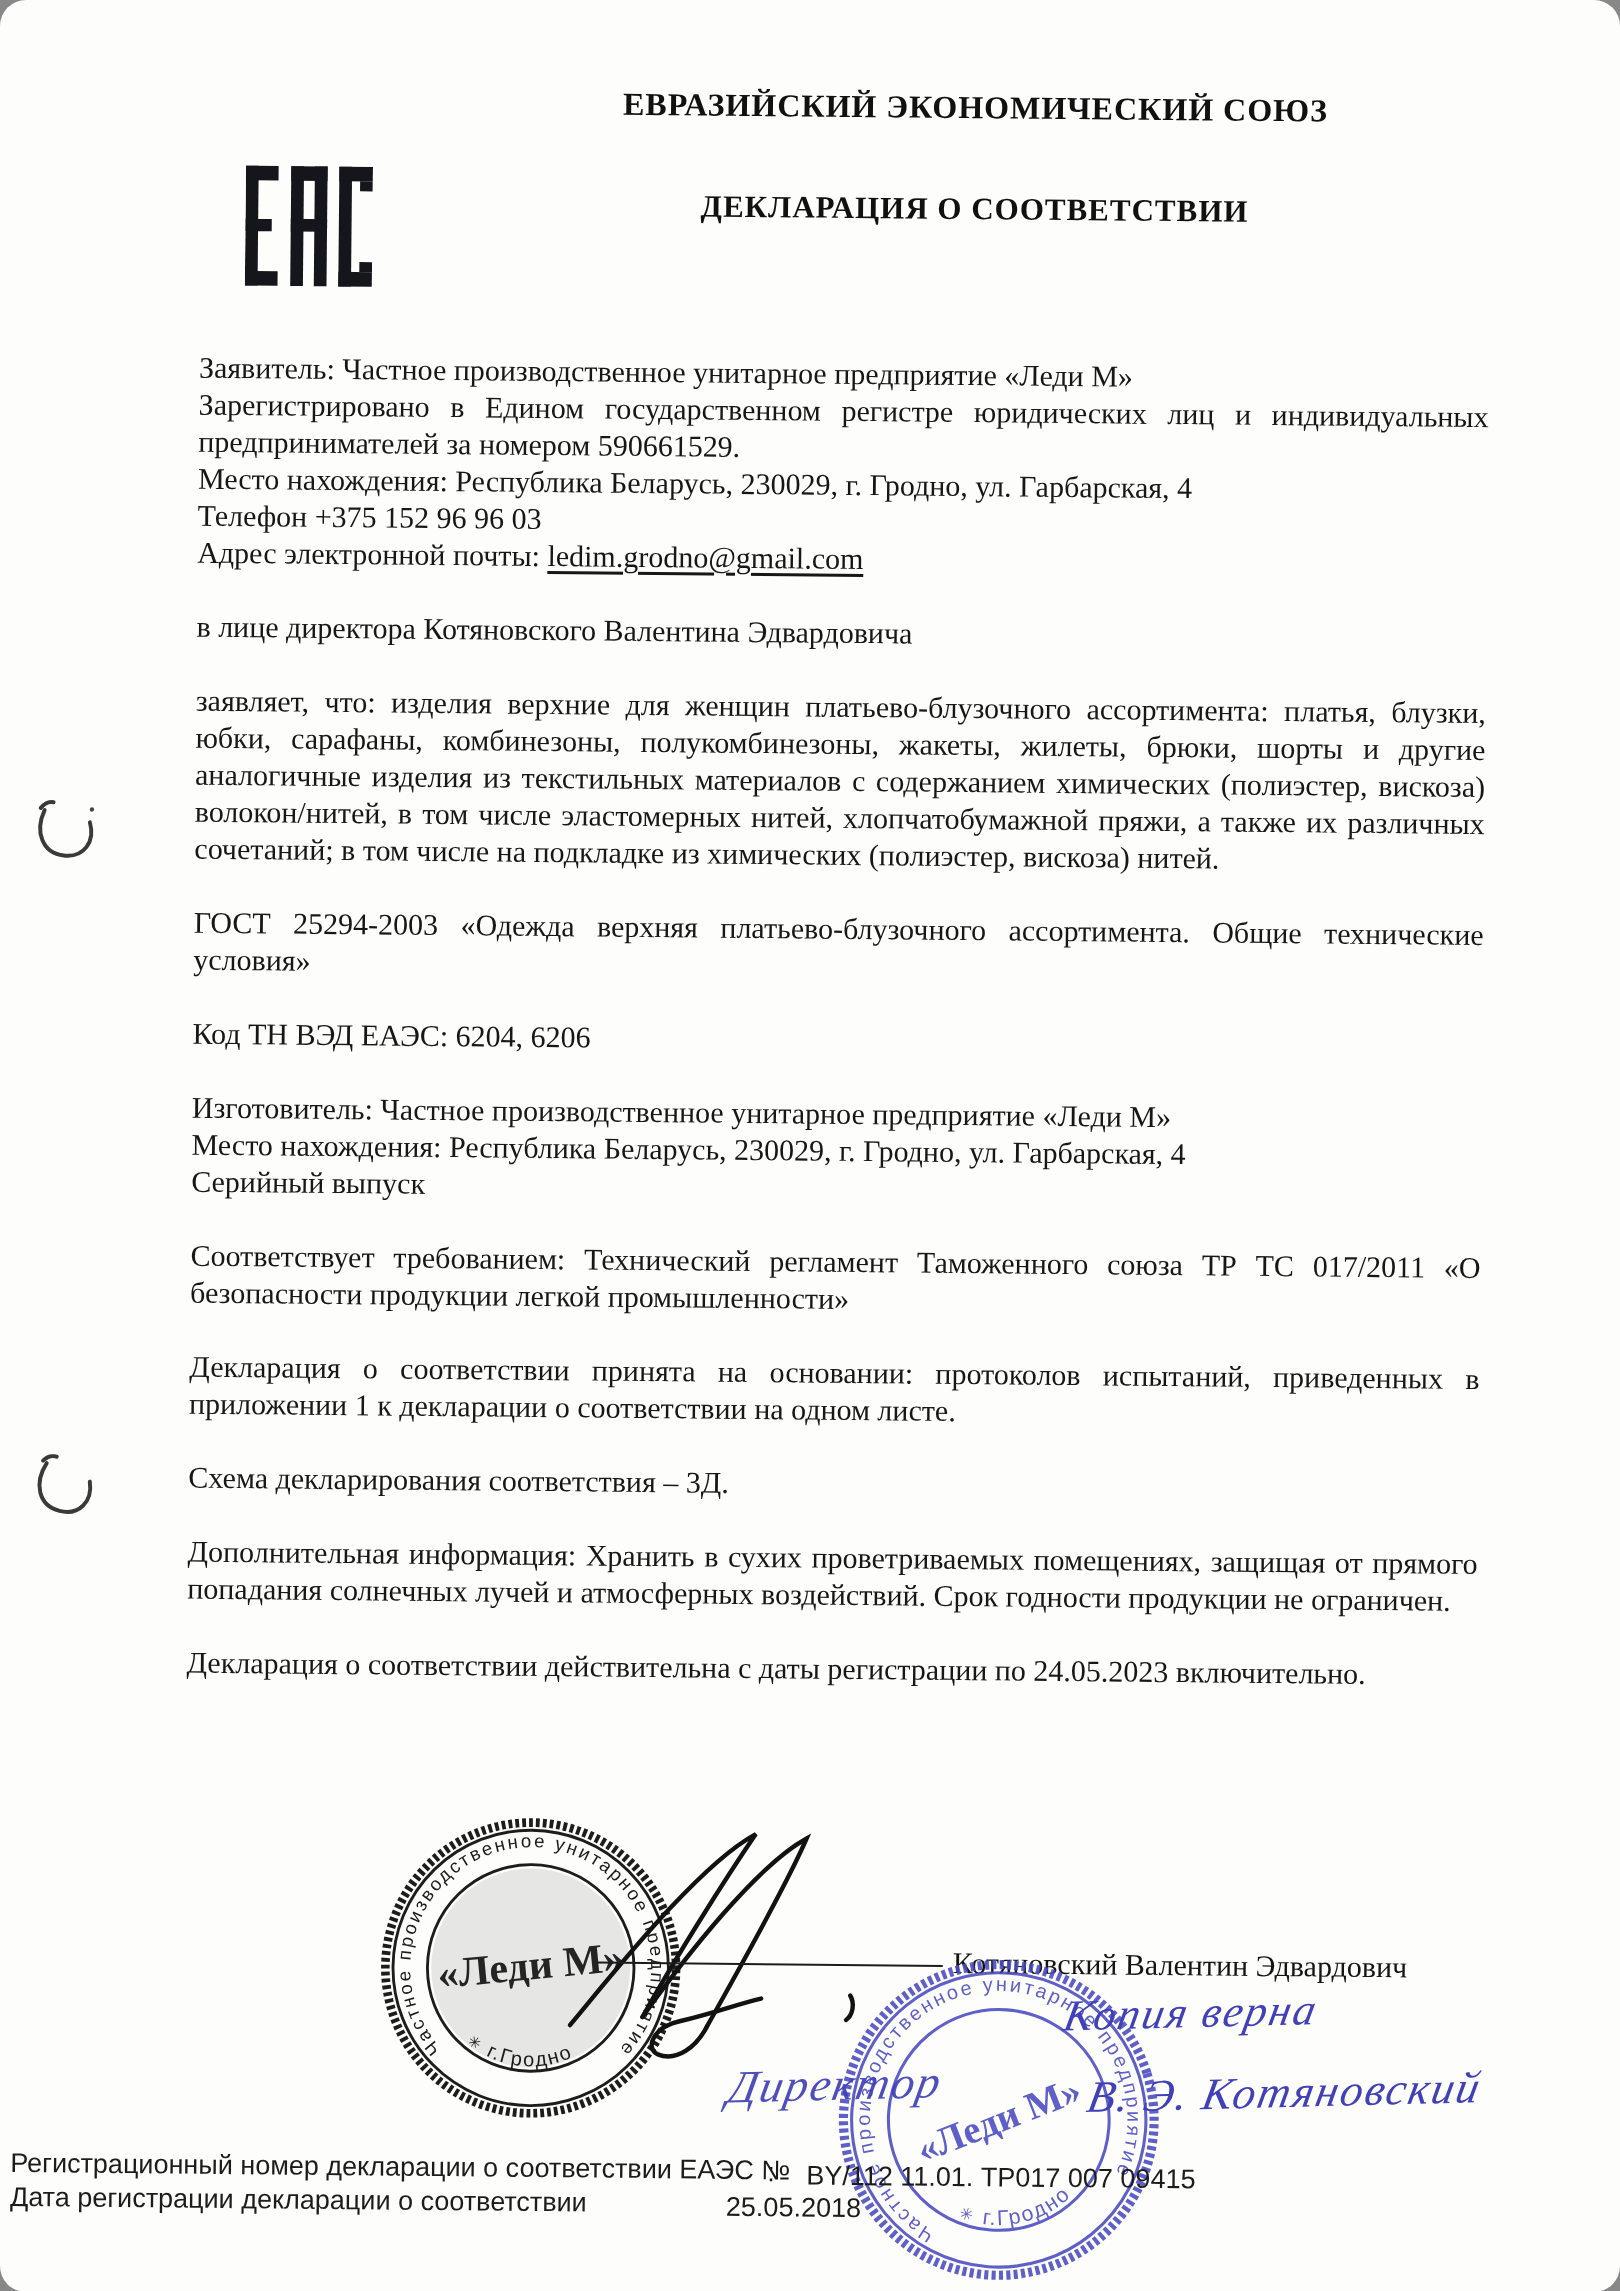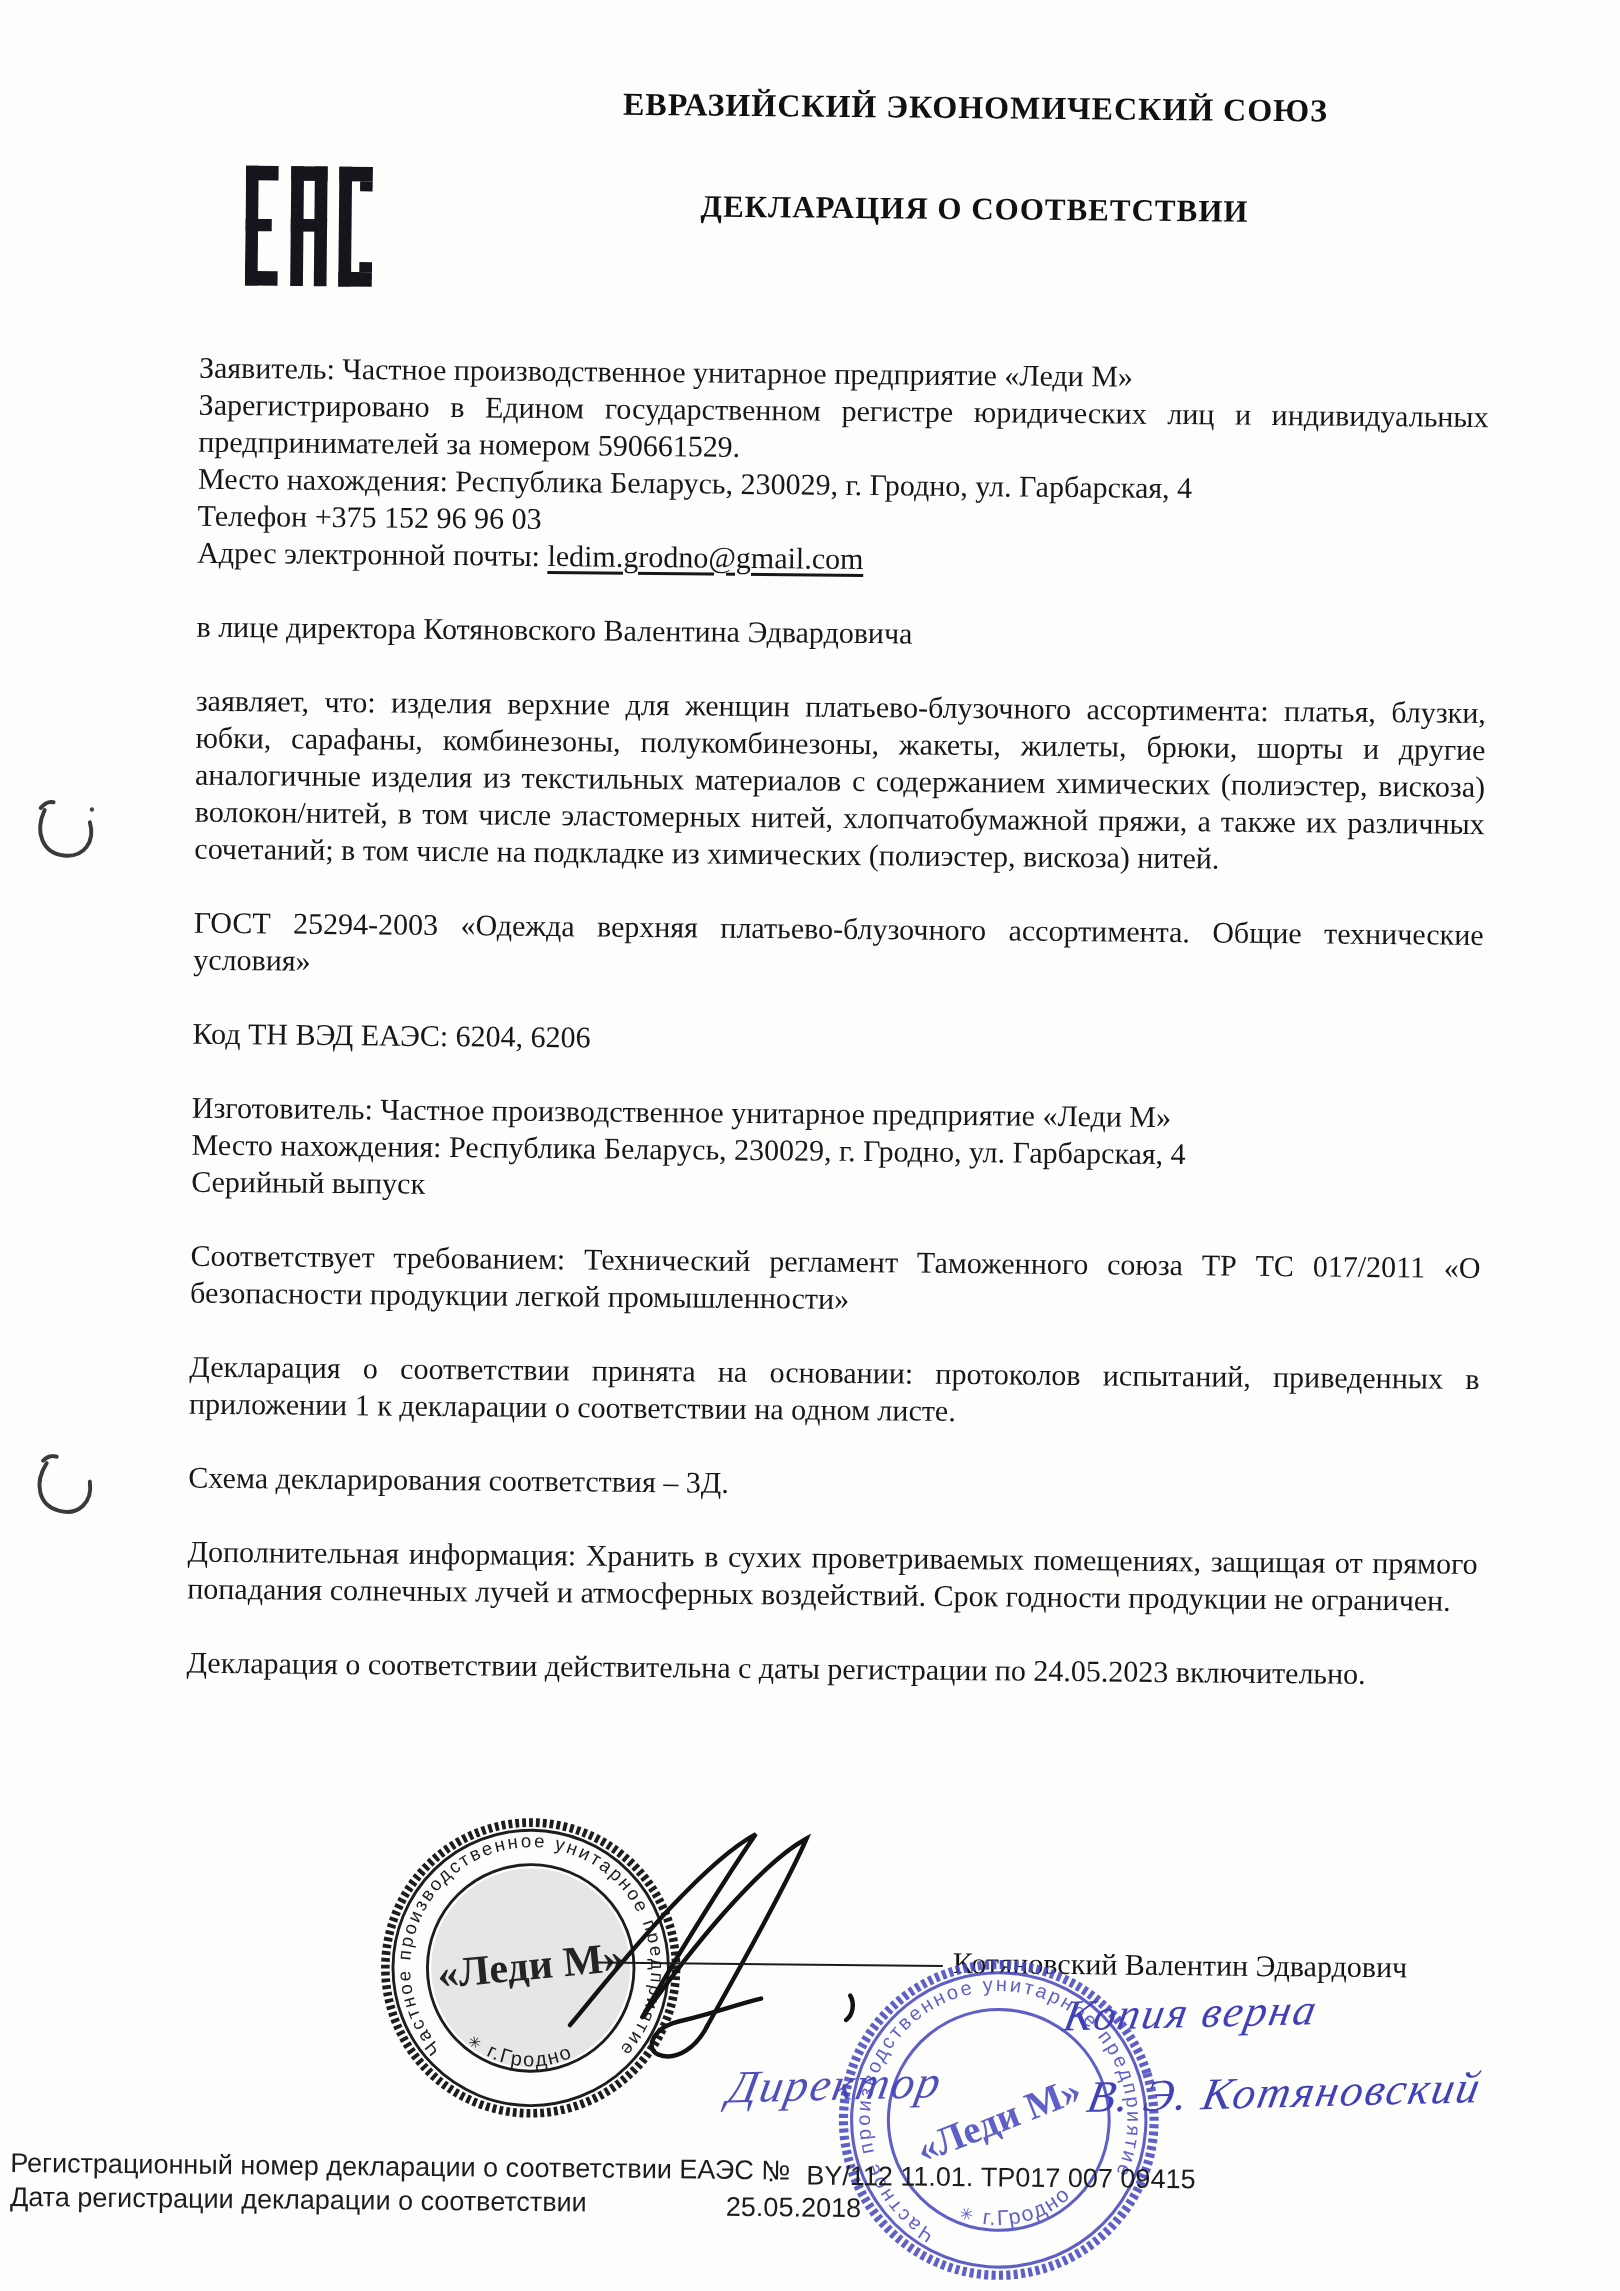--- a/index.html
+++ b/index.html
@@ -1,19 +1,19 @@
 <!DOCTYPE html>
 <html><head>
 <meta charset="utf-8">
 <style>
   html,body { margin:0; padding:0; background:#888; }
   .page {
     position:relative; width:1620px; height:2292px; margin:0 auto;
     background:#fdfdfb; overflow:hidden;
-    font-family:"Liberation Serif", serif; color:#151515;
+    font-family:"Liberation Serif", serif; color:#151515;border-radius:26px;
   }
   .skew { position:absolute; inset:0; transform:rotate(0.55deg); transform-origin:40% 30%; }
 
   .union-title {
     position:absolute; left:421px; top:86px; width:1098px; text-align:center;
     font-size:32px; font-weight:bold; letter-spacing:1px; color:#111;
   }
   .doc-title {
     position:absolute; left:421px; top:188px; width:1098px; text-align:center;
     font-size:31px; font-weight:bold; letter-spacing:1px; color:#111;

